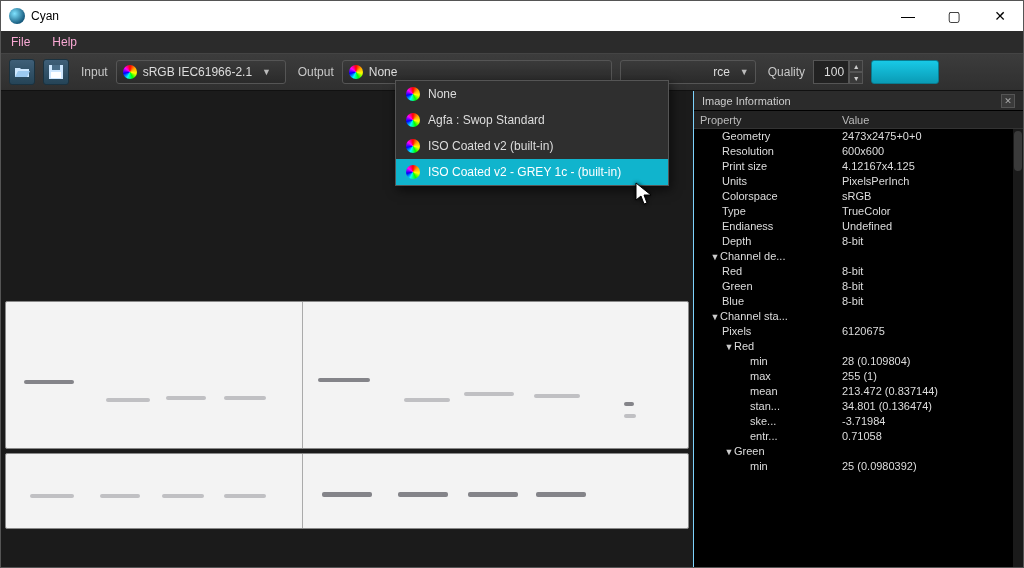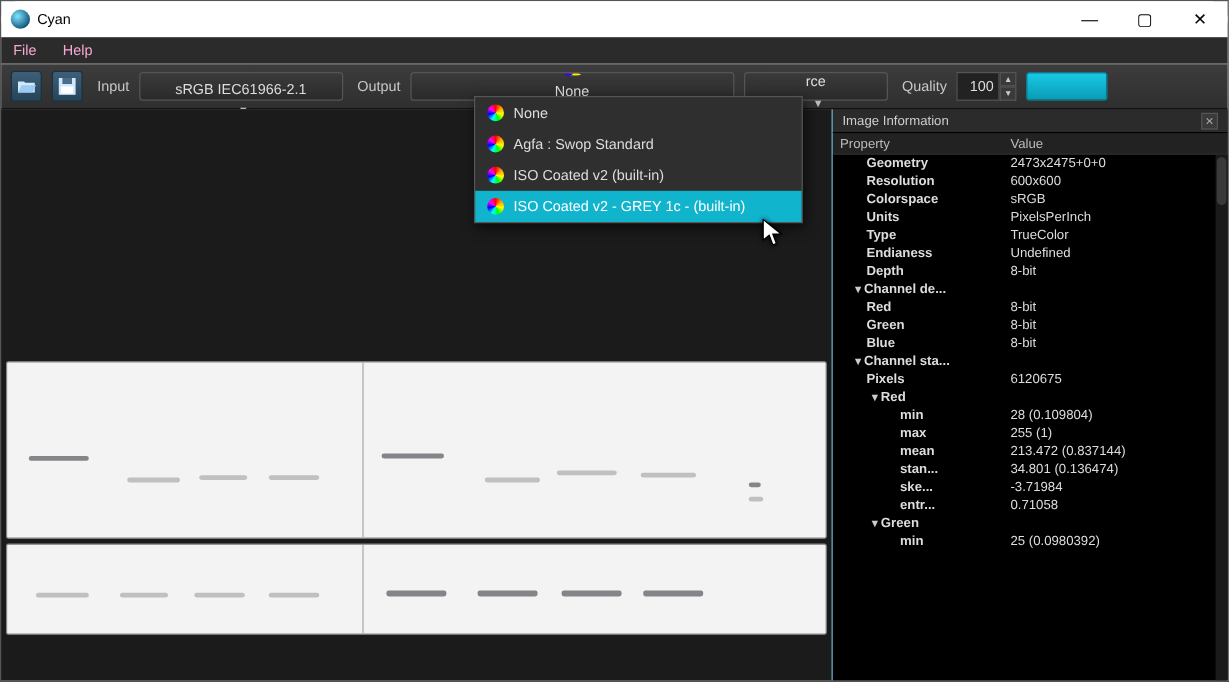--- a/index.html
+++ b/index.html
@@ -11,21 +11,21 @@
   .titlebar .title { flex: 1; }
   .titlebar .winbtn { width: 46px; height: 30px; display: flex; align-items: center; justify-content: center; font-size: 14px; color: #000; }
   
   .menubar { height: 22px; background: #2b2b2b; display: flex; align-items: center; padding: 0 6px; gap: 14px; color: #f9a8d4; font-size: 12px; }
   .menubar .menuitem { padding: 2px 4px; }
   
   .toolbar { height: 38px; background: linear-gradient(to bottom, #3c3c3c, #2f2f2f); border-top: 1px solid #444; border-bottom: 1px solid #111; display: flex; align-items: center; padding: 0 8px; gap: 8px; color: #dcdcdc; font-size: 12px; }
   .tbtn { width: 26px; height: 26px; background: linear-gradient(to bottom, #3f5f78, #254457); border: 1px solid #1a3240; border-radius: 3px; display: flex; align-items: center; justify-content: center; }
   .tbtn svg { width: 16px; height: 16px; }
   .tlabel { color: #c8c8c8; margin-left: 4px; }
-  .dropdown { height: 24px; background: linear-gradient(to bottom, #3a3a3a, #2a2a2a); border: 1px solid #555; border-radius: 3px; display: flex; align-items: center; padding: 0 6px; gap: 6px; font-size: 12px; color: #ddd; flex-direction: column; }
+  .dropdown { height: 24px; background: linear-gradient(to bottom, #3a3a3a, #2a2a2a); border: 1px solid #555; border-radius: 3px; display: flex; align-items: center; padding: 0 6px; gap: 6px; font-size: 12px; color: #ddd; }
   .dropdown .color-dot { width: 14px; height: 14px; border-radius: 50%; background: conic-gradient(red,orange,yellow,lime,cyan,blue,magenta,red); }
   .dropdown .caret { margin-left: 4px; font-size: 9px; color: #bbb; }
   .dropdown.output { width: 270px; position: relative; }
   .qtyspin { display: flex; align-items: center; height: 24px; }
   .qtyspin input { width: 36px; height: 24px; background: #222; border: 1px solid #555; color: #ddd; text-align: right; padding-right: 4px; font-size: 12px; }
   .spinbtns { display: flex; flex-direction: column; }
   .spinbtns div { width: 14px; height: 12px; background: #3a3a3a; border: 1px solid #555; font-size: 7px; color: #ccc; display: flex; align-items: center; justify-content: center; }
   .action-btn { width: 68px; height: 24px; background: linear-gradient(to bottom, #18c9e6, #0a9bb5); border: 1px solid #0a7b8f; border-radius: 3px; }
   
   .dd-menu { position: absolute; left: 395px; top: 80px; width: 274px; background: #2f2f2f; border: 1px solid #555; z-index: 50; box-shadow: 2px 4px 10px rgba(0,0,0,0.6); }
@@ -47,21 +47,21 @@
   .infopanel-title { height: 20px; background: #2b2b2b; border-bottom: 1px solid #000; display: flex; align-items: center; padding: 0 8px; color: #ccc; font-size: 11px; justify-content: space-between; }
   .infopanel-title .closex { width: 14px; height: 14px; background: #3a3a3a; display: flex; align-items: center; justify-content: center; font-size: 9px; color: #aaa; border: 1px solid #555; }
   .info-header { display: flex; background: #222; height: 18px; align-items: center; font-size: 11px; color: #bbb; border-bottom: 1px solid #333; }
   .info-header .col-prop { width: 148px; padding-left: 6px; }
   .info-header .col-val { flex: 1; }
   .info-body { flex: 1; overflow: hidden; background: #000; position: relative; }
   .info-scroll { position: absolute; top: 0; left: 0; right: 10px; bottom: 0; overflow: hidden; }
   .scrollbar { position: absolute; right: 0; top: 0; width: 10px; bottom: 0; background: #1a1a1a; }
   .scrollbar .thumb { position: absolute; left: 1px; right: 1px; top: 2px; height: 40px; background: #3a3a3a; border-radius: 4px; }
   .row { display: flex; font-size: 11px; color: #ddd; line-height: 15px; height: 15px; }
-  .row .k { width: 148px; white-space: nowrap; overflow: hidden; text-overflow: ellipsis; font-weight: bold; }
+  .row .k { width: 148px; white-space: nowrap; overflow: hidden; text-overflow: ellipsis; }
   .row .v { flex: 1; white-space: nowrap; overflow: hidden; }
   .tri { display: inline-block; width: 10px; text-align: center; color: #ccc; font-size: 9px; }
   .ind1 { padding-left: 28px; }
   .ind2 { padding-left: 16px; }
   .ind3 { padding-left: 30px; }
   .ind4 { padding-left: 56px; }
 </style>
 </head>
 <body>
 
@@ -98,21 +98,21 @@
     <div class="dropdown" style="width:170px">
       <span class="color-dot"></span>
       <span>sRGB IEC61966-2.1</span>
       <span class="caret">▼</span>
     </div>
     <span class="tlabel">Output</span>
     <div class="dropdown output">
       <span class="color-dot"></span>
       <span>None</span>
     </div>
-    <div class="dropdown" style="width:120px">
+    <div class="dropdown" style="width:136px">
       <span style="flex:1;text-align:right">rce</span>
       <span class="caret">▼</span>
     </div>
     <span class="tlabel">Quality</span>
     <div class="qtyspin">
       <input value="100" style="">
       <div class="spinbtns">
         <div>▲</div>
         <div>▼</div>
       </div>
@@ -163,26 +163,30 @@
         <div class="info-scroll" id="info-scroll">
             <div class="row">
               <div class="k"><span class="ind1"></span><span>Geometry</span></div>
               <div class="v">2473x2475+0+0</div>
             </div>
             <div class="row">
               <div class="k"><span class="ind1"></span><span>Resolution</span></div>
               <div class="v">600x600</div>
             </div>
             <div class="row">
+              <div class="k"><span class="ind1"></span><span>Print size</span></div>
+              <div class="v">4.12167x4.125</div>
+            </div>
+            <div class="row">
+              <div class="k"><span class="ind1"></span><span>Units</span></div>
+              <div class="v">PixelsPerInch</div>
+            </div>
+            <div class="row">
               <div class="k"><span class="ind1"></span><span>Colorspace</span></div>
               <div class="v">sRGB</div>
-            </div>
-            <div class="row">
-              <div class="k"><span class="ind1"></span><span>Units</span></div>
-              <div class="v">PixelsPerInch</div>
             </div>
             <div class="row">
               <div class="k"><span class="ind1"></span><span>Type</span></div>
               <div class="v">TrueColor</div>
             </div>
             <div class="row">
               <div class="k"><span class="ind1"></span><span>Endianess</span></div>
               <div class="v">Undefined</div>
             </div>
             <div class="row">

